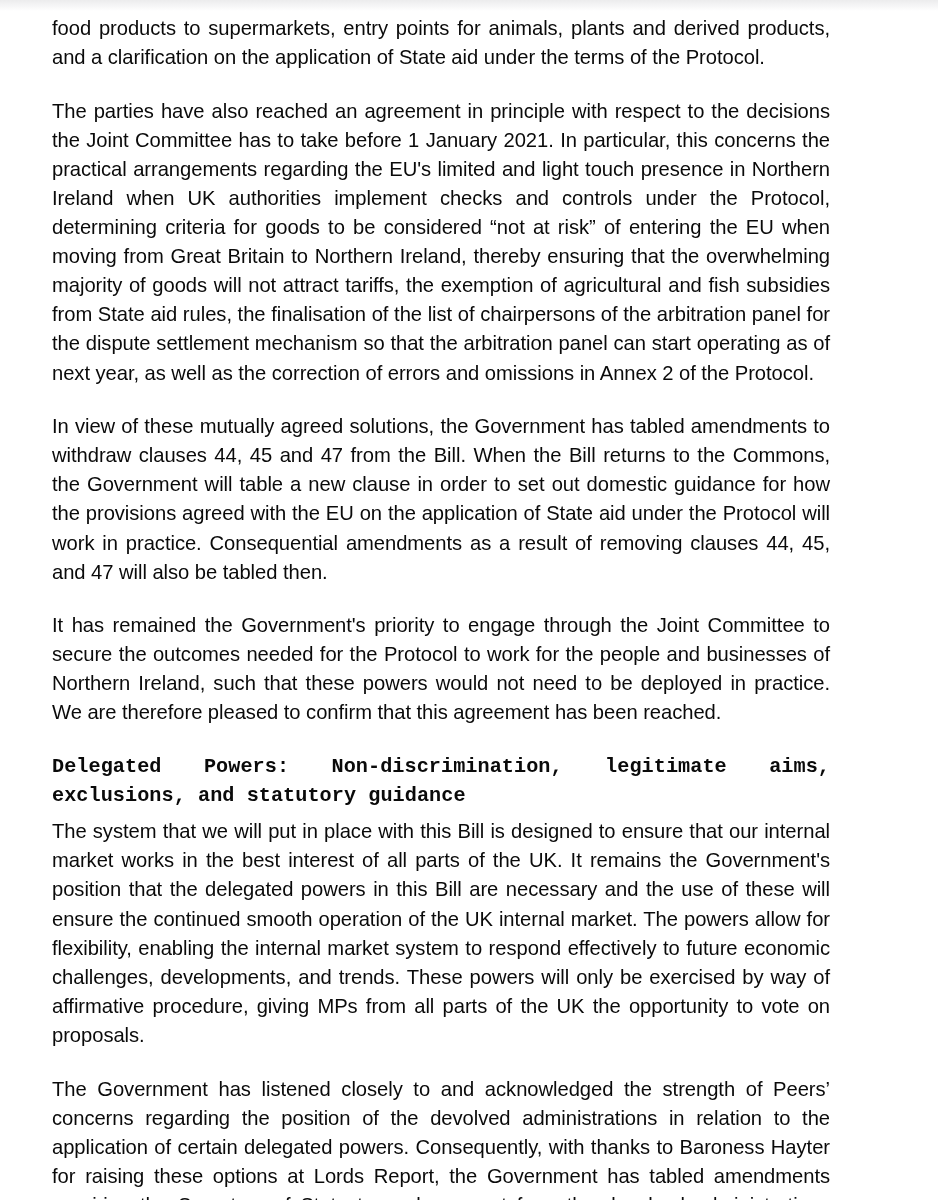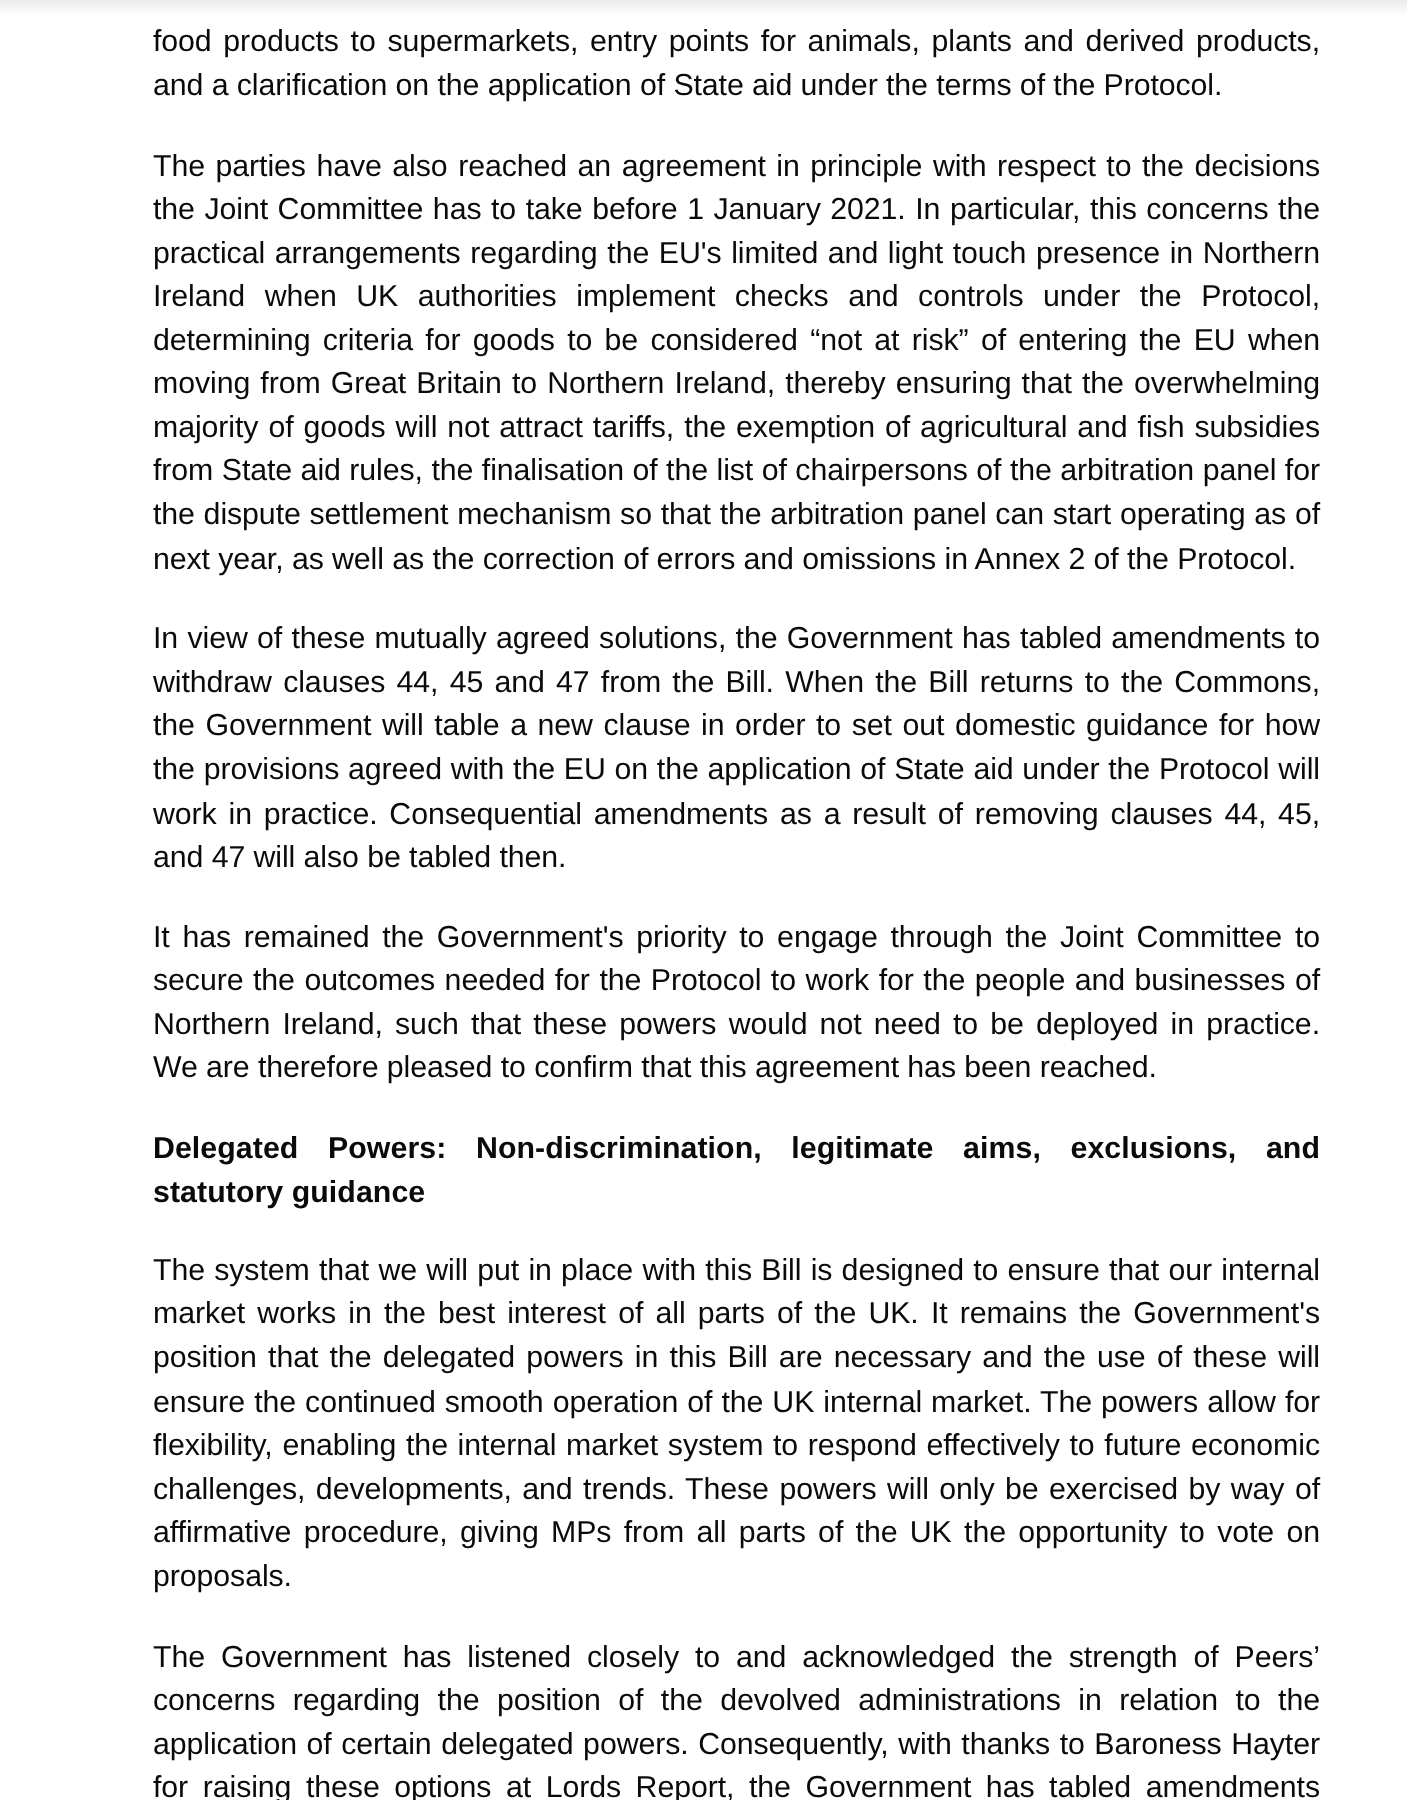--- a/index.html
+++ b/index.html
@@ -26,21 +26,21 @@
     background: linear-gradient(to bottom, #ececed 0%, #f4f4f5 45%, #ffffff 100%);
     pointer-events: none;
   }
   .page {
     position: absolute;
     top: 0;
     left: 0;
     width: 938px;
     height: 1200px;
     box-sizing: border-box;
-    padding: 14px 88px 0 102px;
+    padding: 14px 88px 0 52px;
   }
   .doc-body {
     width: 778px;
   }
   p.para, h2.section-heading {
     margin: 0;
     text-align: justify;
     text-justify: inter-word;
     -webkit-hyphens: none;
     hyphens: none;
@@ -50,22 +50,23 @@
     word-spacing: 0px;
     font-weight: 400;
   }
   p.para {
     margin-bottom: 24.5px;
   }
   h2.section-heading {
     font-size: 20.2px;
     font-weight: 700;
     line-height: 29.1px;
-    margin-bottom: 23px;
+    margin-bottom: 7px;
     letter-spacing: 0.05px;
+    font-family: Liberation Mono, monospace;
   }
   p.para:last-child {
     margin-bottom: 0;
   }
 </style>
 </head>
 <body>
 
 <div class="scan-top-edge"></div>
 

